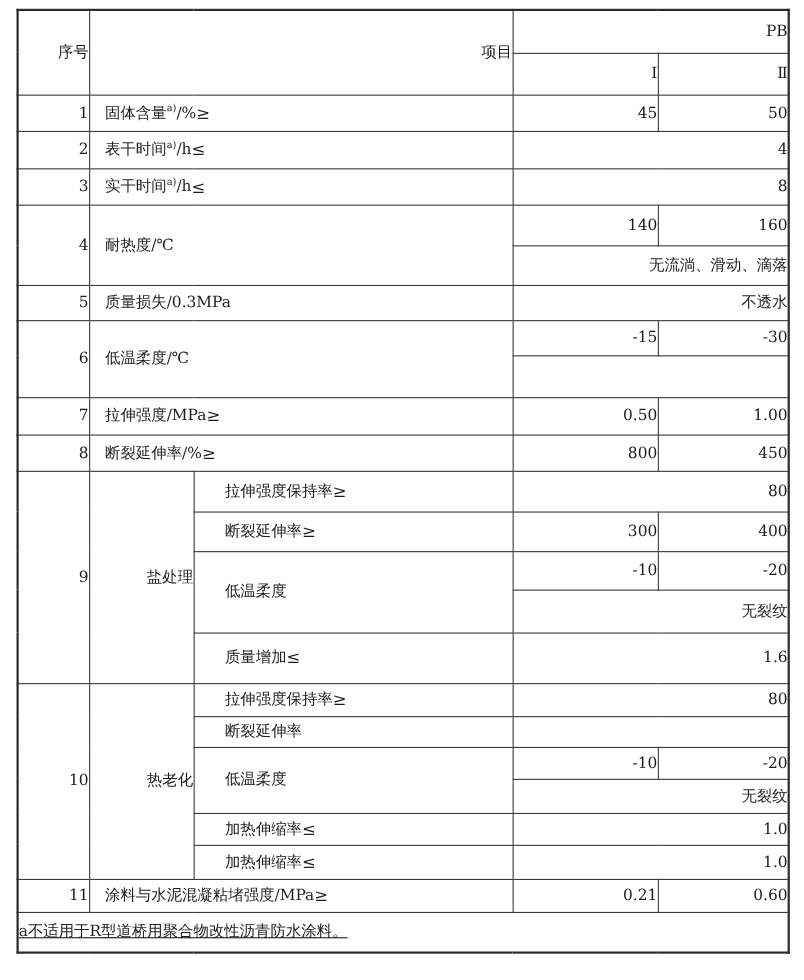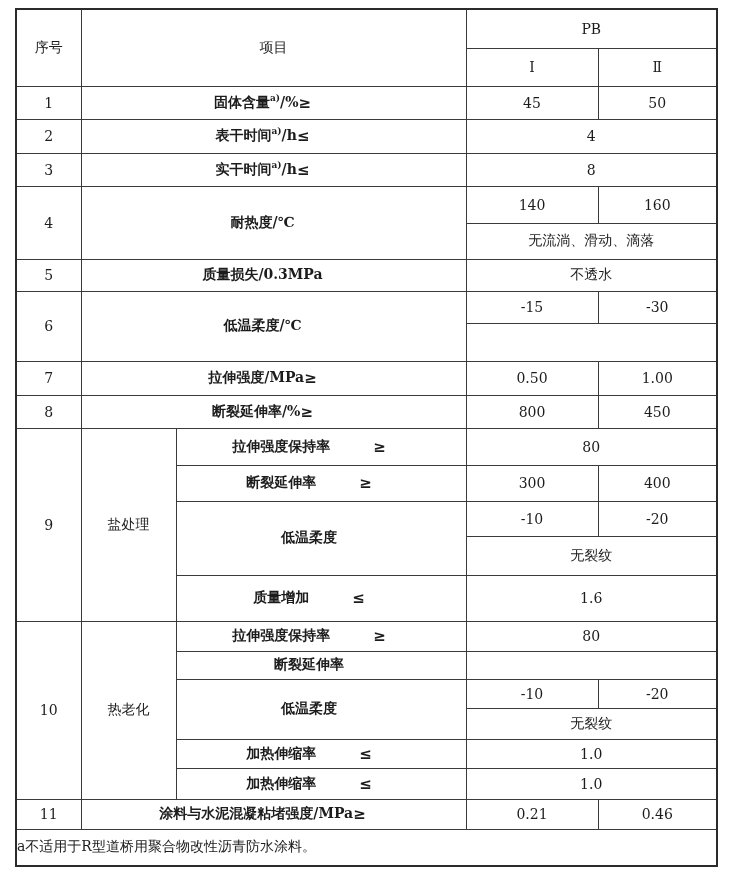--- a/index.html
+++ b/index.html
@@ -18,40 +18,40 @@
     table-layout:fixed;
     border:2px solid #2b2b2b;
     font-size:14px;
   }
   table.spec td{
     border:1px solid #3a3a3a;
     vertical-align:middle;
     padding:0;
     overflow:hidden;
   }
-  .c-center{text-align:center;}
+  .c-center{text-align:right;}
   .lblwrap{
-    display:flex;justify-content:center;align-items:center;
-    padding-left:14px;padding-right:36px;font-weight:bold;
-  }
-  .lblwrap.sub{padding-left:12px;gap:43px;}
+    display:flex;justify-content:flex-start;align-items:center;
+    padding-left:14px;padding-right:36px;
+  }
+  .lblwrap.sub{padding-left:28px;}
   .lbl sup{font-size:9px;line-height:0;}
   .op{font-size:15px;}
   .footnote-cell{padding-left:17px;text-align:left;}
   
   tr.h1{height:39px;} tr.h2{height:38px;}
   tr.r1{height:33px;} tr.r2{height:34px;} tr.r3{height:33px;}
   tr.r4a{height:37px;} tr.r4b{height:36px;}
   tr.r5{height:32px;}
   tr.r6a{height:32px;} tr.r6b{height:38px;}
   tr.r7{height:34px;} tr.r8{height:33px;}
   tr.r9a{height:37px;} tr.r9b{height:36px;} tr.r9c{height:35px;} tr.r9d{height:39px;} tr.r9e{height:46px;}
   tr.r10a{height:30px;} tr.r10b{height:28px;} tr.r10c{height:29px;} tr.r10d{height:31px;} tr.r10e{height:29px;} tr.r10f{height:31px;}
   tr.r11{height:30px;margin-top:16px;}
-  tr.fn{height:37px;}
+  tr.fn{height:37px;text-decoration:underline;}
 </style>
 </head>
 <body>
 
 <div class="page">
   <table class="spec">
     <colgroup>
       <col style="width:65px">
         <col style="width:95px">
         <col style="width:290px">
@@ -261,21 +261,21 @@
 
     <tr class="r11">
       <td class="c-center">11</td>
       <td colspan="2">
         <div class="lblwrap">
           <span class="lbl">涂料与水泥混凝粘堵强度/MPa</span>
           <span class="op">≥</span>
         </div>
       </td>
       <td class="c-center">0.21</td>
-      <td class="c-center">0.46</td>
+      <td class="c-center">0.60</td>
     </tr>
 
     <tr class="fn">
       <td colspan="5" class="footnote-cell">a不适用于R型道桥用聚合物改性沥青防水涂料。</td>
     </tr>
   </tbody>
     </table>
 </div>
 
 </body></html>

